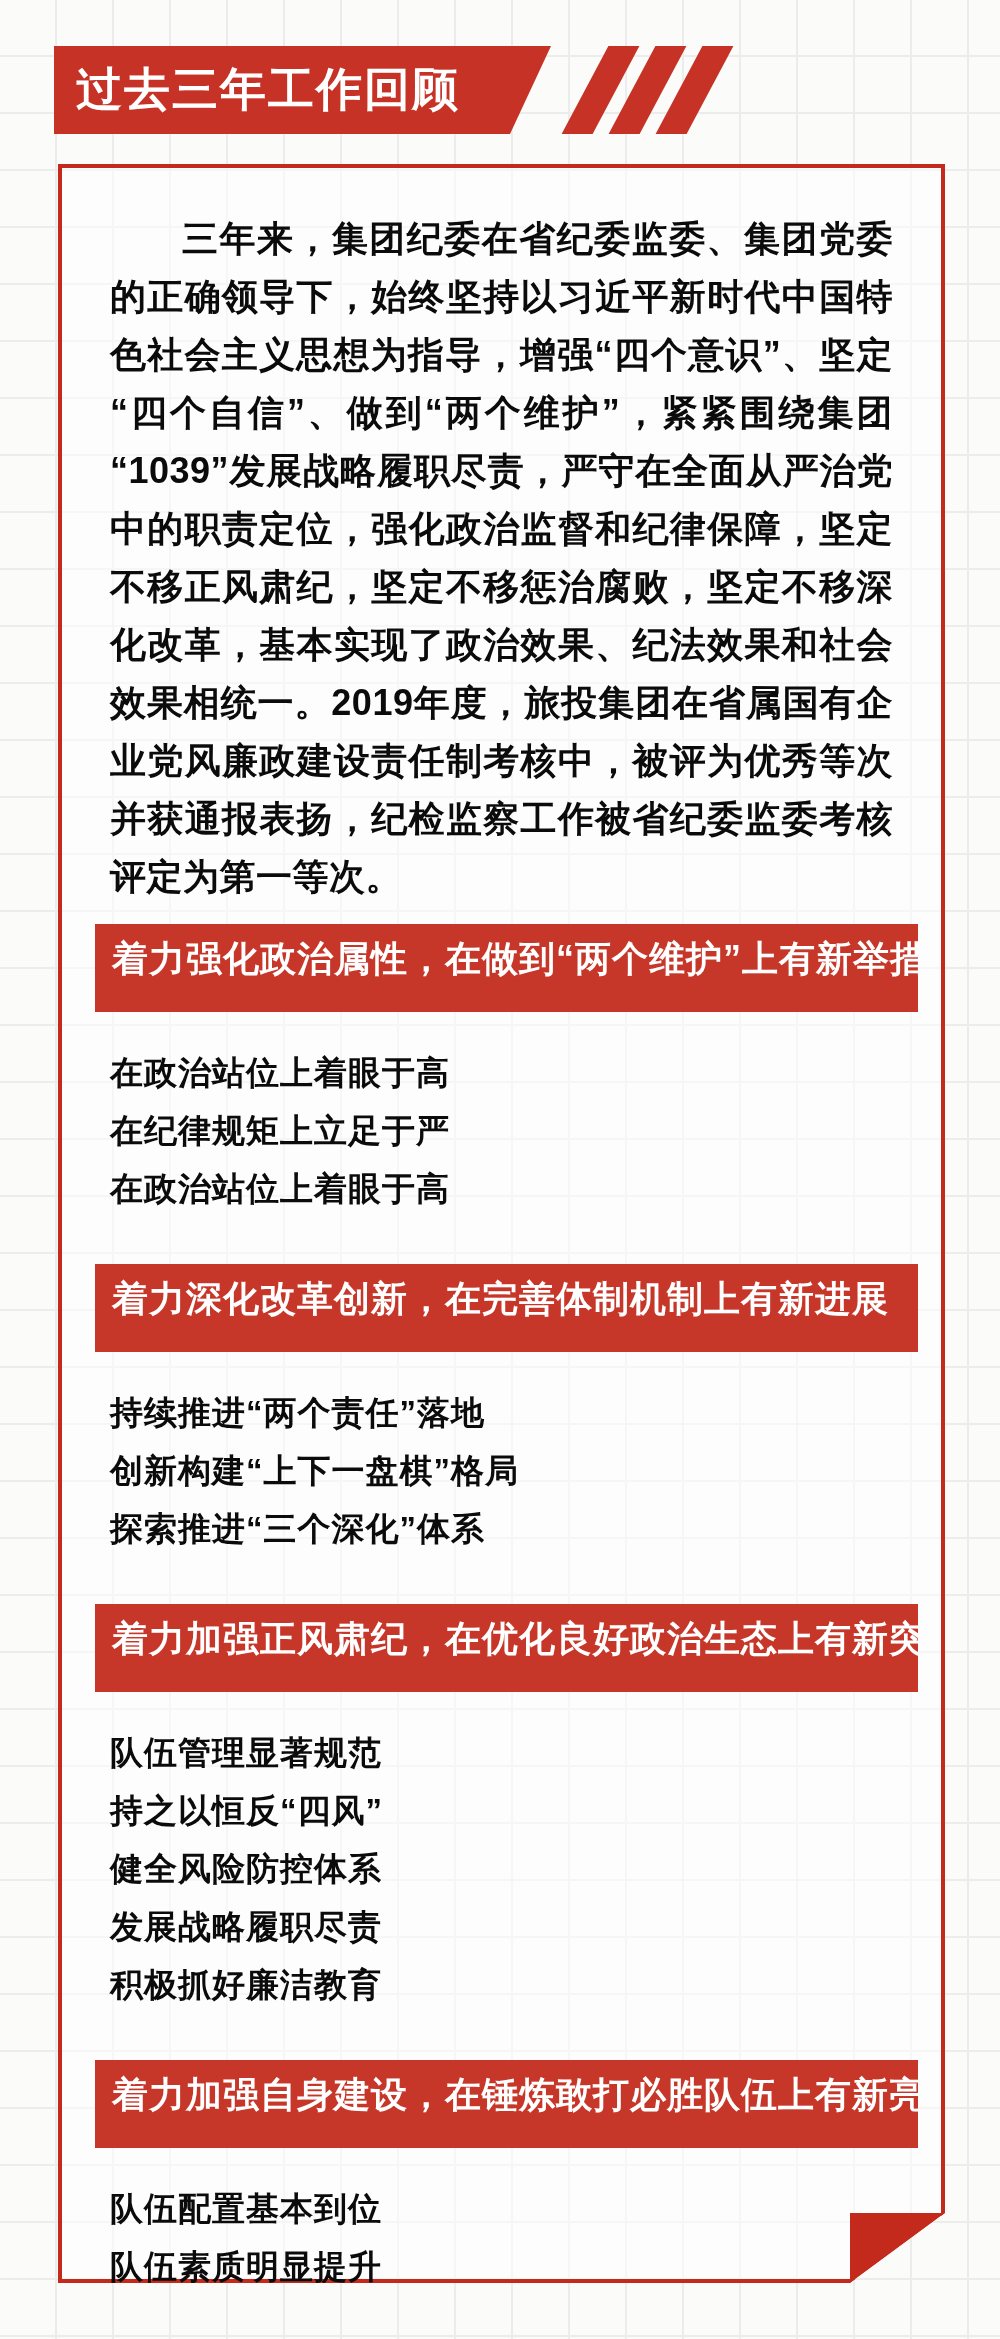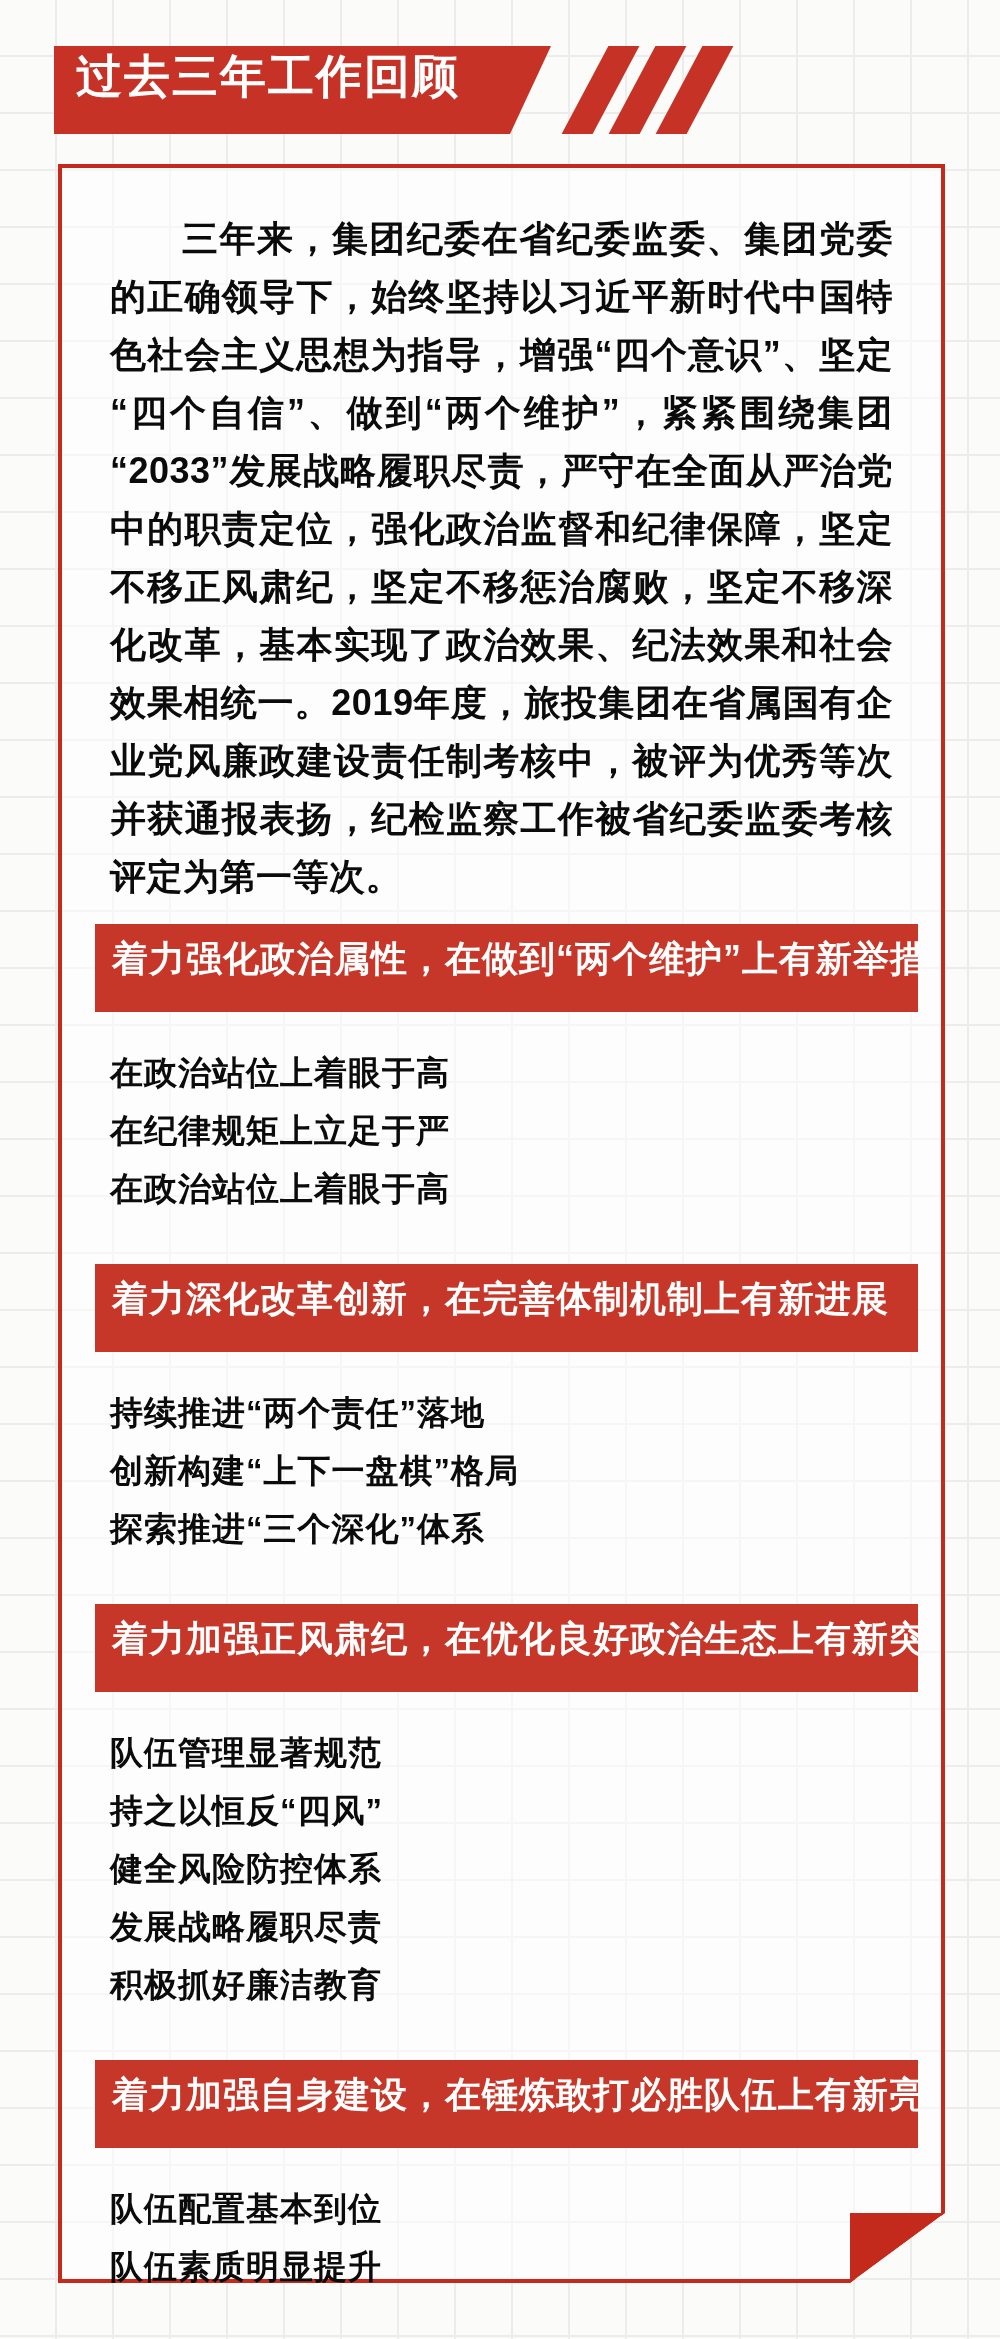--- a/index.html
+++ b/index.html
@@ -21,21 +21,21 @@
 
   
   .header{
     position:absolute;left:54px;top:46px;
     display:flex;align-items:stretch;height:88px;
   }
   .title-banner{
     width:497px;height:88px;
     background:rgba(196,42,28,0.96);
     clip-path:polygon(0 0,100% 0,calc(100% - 41px) 100%,0 100%);
-    display:flex;align-items:flex-start;
+    display:flex;align-items:center;
     padding-left:22px;
   }
   .title-banner span{
     color:#fff;font-size:46px;font-weight:900;letter-spacing:2px;
     white-space:nowrap;
   }
   .stripes{display:flex;gap:16px;margin-left:34px;align-items:stretch;}
   .stripe{
     width:31px;height:88px;background:rgba(196,42,28,0.96);
     transform:skewX(-28deg);
@@ -92,21 +92,21 @@
     <span>过去三年工作回顾</span>
   </div>
   <div class="stripes">
     <div class="stripe"></div>
     <div class="stripe"></div>
     <div class="stripe"></div>
   </div>
 </div>
 
 <div class="card">
-  <p class="intro">三年来，集团纪委在省纪委监委、集团党委的正确领导下，始终坚持以习近平新时代中国特色社会主义思想为指导，增强“四个意识”、坚定“四个自信”、做到“两个维护”，紧紧围绕集团“2033”发展战略履职尽责，严守在全面从严治党中的职责定位，强化政治监督和纪律保障，坚定不移正风肃纪，坚定不移惩治腐败，坚定不移深化改革，基本实现了政治效果、纪法效果和社会效果相统一。2019年度，旅投集团在省属国有企业党风廉政建设责任制考核中，被评为优秀等次并获通报表扬，纪检监察工作被省纪委监委考核评定为第一等次。</p>
+  <p class="intro">三年来，集团纪委在省纪委监委、集团党委的正确领导下，始终坚持以习近平新时代中国特色社会主义思想为指导，增强“四个意识”、坚定“四个自信”、做到“两个维护”，紧紧围绕集团“1039”发展战略履职尽责，严守在全面从严治党中的职责定位，强化政治监督和纪律保障，坚定不移正风肃纪，坚定不移惩治腐败，坚定不移深化改革，基本实现了政治效果、纪法效果和社会效果相统一。2019年度，旅投集团在省属国有企业党风廉政建设责任制考核中，被评为优秀等次并获通报表扬，纪检监察工作被省纪委监委考核评定为第一等次。</p>
   <div id="sections">
   <section class="section">
     <div class="section-heading">着力强化政治属性，在做到“两个维护”上有新举措</div>
     <ul class="section-items">
           <li>在政治站位上着眼于高</li>
           <li>在纪律规矩上立足于严</li>
           <li>在政治站位上着眼于高</li>
         </ul>
   </section>
 

